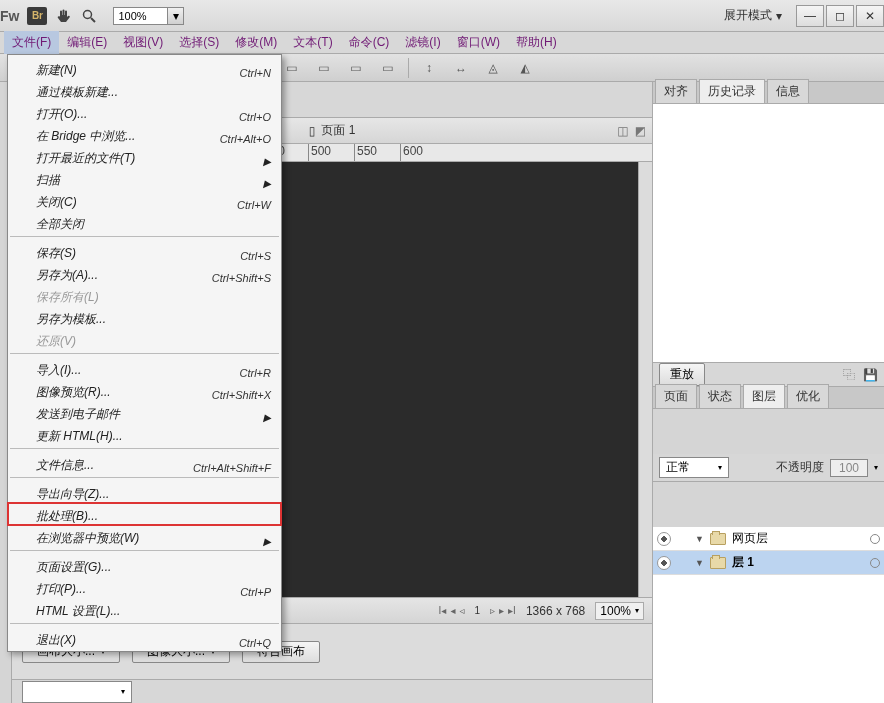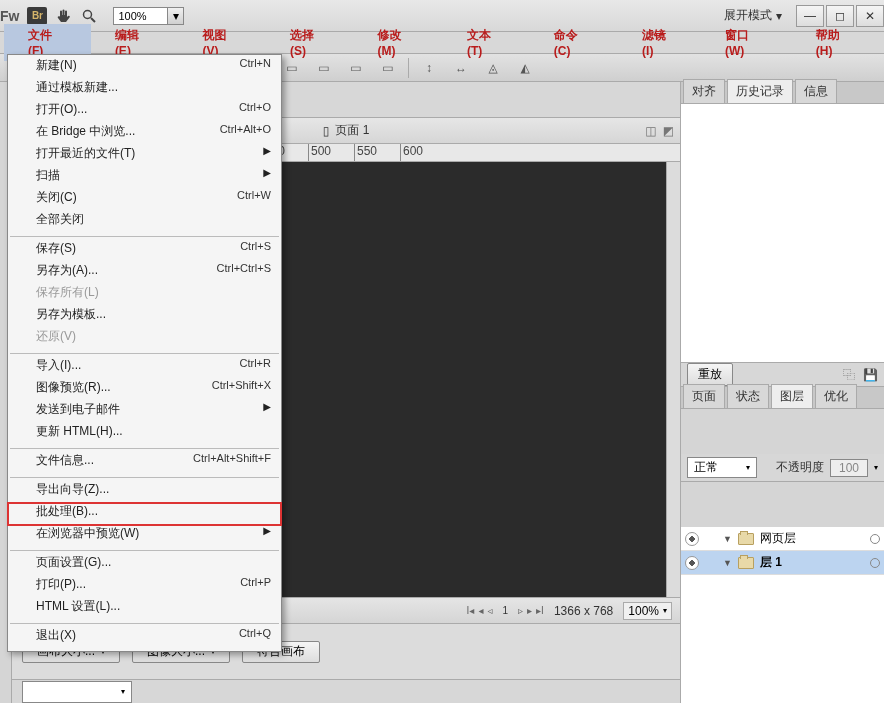--- a/index.html
+++ b/index.html
@@ -13,33 +13,33 @@
 .zoom-box { display:flex; align-items:center; margin-left:6px; }
 .zoom-box input { width:55px; height:18px; border:1px solid #888; background:#fff; padding:0 4px; font-size:11px; }
 .zoom-box .dd { width:16px; height:18px; border:1px solid #888; border-left:none; background:linear-gradient(#f0f0f0,#d0d0d0); display:flex; align-items:center; justify-content:center; }
 .spacer { flex:1; }
 .expand-mode { color:#333; font-size:12px; margin-right: 4px; display:flex; align-items:center; gap:4px; }
 .winbtns { display:flex; gap:2px; margin-left:10px; }
 .winbtn { width:28px; height:22px; border:1px solid #999; background:linear-gradient(#f5f5f5,#ddd); display:flex; align-items:center; justify-content:center; color:#333; }
 
 
 .menubar { background:#d8d8d8; height:22px; display:flex; align-items:center; padding:0 4px; border-bottom:1px solid #aaa; }
-.menubar .mitem { padding:3px 24px; color:#b91c1c; cursor:default;font-weight:bold; }
+.menubar .mitem { padding:3px 8px; color:#701a75; cursor:default; }
 .menubar .mitem.active { background:#b8c8e0; }
 
 
 .toolbar { background:linear-gradient(#e2e2e2,#cfcfcf); height:28px; border-bottom:1px solid #aaa; display:flex; align-items:center; gap:8px; padding:0 6px; }
 .tbtn { width:24px; height:22px; display:flex; align-items:center; justify-content:center; color:#555; border-radius:2px; }
 .tsep { width:1px; height:20px; background:#aaa; }
 
 
 .main { display:flex; height: calc(703px - 32px - 22px - 28px); }
 .left-tools { width:12px; background:#d5d5d5; border-right:1px solid #aaa; }
 .center { flex:1; display:flex; flex-direction:column; background:#cfcfcf; position:relative; }
-.right { width:204px; background:#d5d5d5; border-left:1px solid #aaa; display:flex; flex-direction:column; }
+.right { width:232px; background:#d5d5d5; border-left:1px solid #aaa; display:flex; flex-direction:column; }
 
 
 .doctab { height:36px; border-bottom:1px solid #aaa; background:#d7d7d7; display:flex; align-items:flex-end; }
 
 
 .pagebar { height:26px; background:linear-gradient(#e6e6e6,#d6d6d6); border-bottom:1px solid #aaa; display:flex; align-items:center; padding:0 10px; justify-content:center; position:relative; }
 .pagebar .pglbl { display:flex; align-items:center; gap:6px; color:#333; }
 .pagebar .pg-right { position:absolute; right:6px; display:flex; gap:6px; align-items:center; color:#777; }
 
 
@@ -91,21 +91,21 @@
 .radio-end { margin-left:auto; width:10px; height:10px; border:1px solid #888; border-radius:50%; }
 
 .layers-body { height:220px; background:#fff; overflow:auto; }
 
 .bottom-tabs { display:flex; background:#c8c8c8; border-top:1px solid #aaa; height:20px; align-items:flex-end; margin-top:auto;gap:24px; }
 .btab { padding:2px 6px; background:#d8d8d8; border:1px solid #aaa; border-bottom:none; margin-left:2px; font-size:11px; color:#333; }
 .btab.active { background:#eee; }
 
 
 .dropdown { position:absolute; left:7px; top:54px; width:275px; background:#f5f5f5; border:1px solid #888; box-shadow:3px 3px 6px rgba(0,0,0,.35); z-index:1000; padding:2px 0; }
-.dd-item { display:flex; align-items:flex-start; height:22px; padding:0 10px 0 28px; color:#222; position:relative; }
+.dd-item { display:flex; align-items:flex-end; height:22px; padding:0 10px 0 28px; color:#222; position:relative;font-style:italic; }
 .dd-item.disabled { color:#999; }
 .dd-item .sc { margin-left:auto; color:#333; font-size:11px; }
 .dd-item .sub { margin-left:auto; font-size:10px; }
 .dd-sep { height:1px; background:#bbb; margin:3px 2px; }
 .dd-item.highlighted { outline:2px solid #d33; outline-offset:-1px; }
 
 svg { display:block; }
 </style>
 </head>
 <body>
@@ -334,21 +334,21 @@
     <div class="dd-item">
       <span>全部关闭</span>
     </div>
     <div class="dd-sep"></div>
     <div class="dd-item">
       <span>保存(S)</span>
       <span class="sc">Ctrl+S</span>
     </div>
     <div class="dd-item">
       <span>另存为(A)...</span>
-      <span class="sc">Ctrl+Ctrl+S</span>
+      <span class="sc">Ctrl+Shift+S</span>
     </div>
     <div class="dd-item disabled">
       <span>保存所有(L)</span>
     </div>
     <div class="dd-item">
       <span>另存为模板...</span>
     </div>
     <div class="dd-item disabled">
       <span>还原(V)</span>
     </div>

